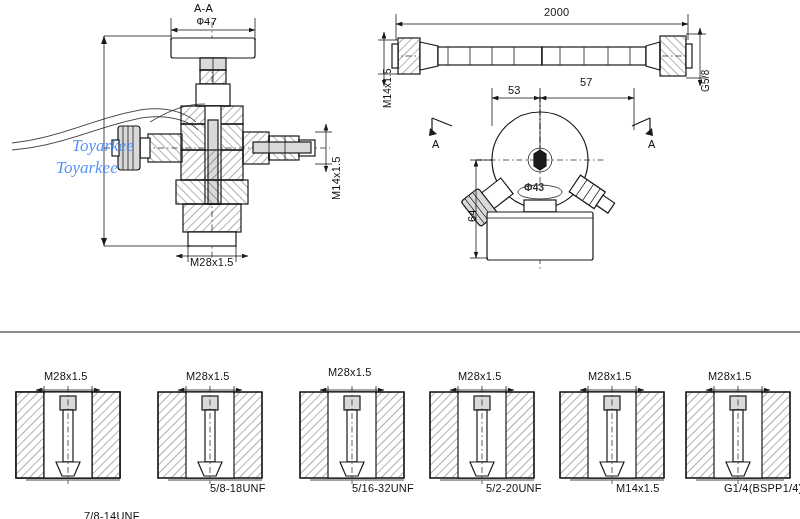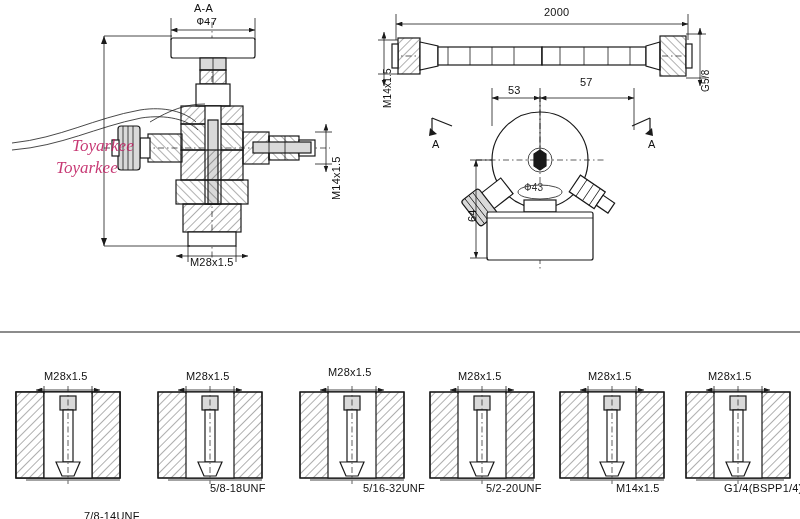--- a/index.html
+++ b/index.html
@@ -3,21 +3,21 @@
 <meta charset="utf-8">
 <style>
   html,body{margin:0;padding:0;background:#ffffff;}
   body{width:800px;height:519px;position:relative;overflow:hidden;
        font-family:"Liberation Sans", sans-serif;color:#1a1a1a;}
   .sheet{position:absolute;inset:0;background:#fff;}
   .lbl{position:absolute;font-size:11px;color:#111;white-space:nowrap;letter-spacing:.2px;}
   .lbl.small{font-size:10px;}
   .lbl.vert{transform-origin:0 0;transform:rotate(-90deg);}
   .wm{position:absolute;font-family:"Liberation Serif", serif;font-style:italic;
-      color:#be185d;opacity:.85;white-space:nowrap;pointer-events:none;}
+      color:#3b82f6;opacity:.85;white-space:nowrap;pointer-events:none;}
   svg{position:absolute;left:0;top:0;}
   .ln{stroke:#1a1a1a;fill:none;}
   .thin{stroke-width:0.8;}
   .med{stroke-width:1.2;}
   .dash{stroke-dasharray:6 3 1.5 3;stroke-width:0.7;}
   .hatchA{fill:url(#hA);}
   .hatchB{fill:url(#hB);}
   .white{fill:#ffffff;}
   .grey{fill:#d9d9d9;}
   .blk{fill:#1a1a1a;}
@@ -282,34 +282,34 @@
   <div class="lbl vert" style="left:330px;top:200px;">M14x1.5</div>
   <div class="lbl" style="left:190px;top:256px;">M28x1.5</div>
 
   <div class="lbl" style="left:544px;top:6px;">2000</div>
   <div class="lbl vert small" style="left:382px;top:108px;">M14x1.5</div>
   <div class="lbl vert small" style="left:700px;top:92px;">G5/8</div>
 
   <div class="lbl" style="left:508px;top:84px;">53</div>
   <div class="lbl" style="left:580px;top:76px;">57</div>
   <div class="lbl vert" style="left:466px;top:222px;">64</div>
-  <div class="lbl small" style="left:524px;top:182px;color:#333;">Ф43</div>
+  <div class="lbl small" style="left:524px;top:182px;color:#333;font-weight:bold;">Ф43</div>
   <div class="lbl" style="left:432px;top:138px;">A</div>
   <div class="lbl" style="left:648px;top:138px;">A</div>
 
   <div class="lbl" style="left:44px;top:370px;">M28x1.5</div>
   <div class="lbl" style="left:186px;top:370px;">M28x1.5</div>
   <div class="lbl" style="left:328px;top:366px;">M28x1.5</div>
   <div class="lbl" style="left:458px;top:370px;">M28x1.5</div>
   <div class="lbl" style="left:588px;top:370px;">M28x1.5</div>
   <div class="lbl" style="left:708px;top:370px;">M28x1.5</div>
 
   <div class="lbl" style="left:84px;top:510px;">7/8-14UNF</div>
   <div class="lbl" style="left:210px;top:482px;">5/8-18UNF</div>
-  <div class="lbl" style="left:363px;top:482px;">5/16-32UNF</div>
+  <div class="lbl" style="left:352px;top:482px;">5/16-32UNF</div>
   <div class="lbl" style="left:486px;top:482px;">5/2-20UNF</div>
   <div class="lbl" style="left:616px;top:482px;">M14x1.5</div>
   <div class="lbl" style="left:724px;top:482px;">G1/4(BSPP1/4)</div>
 
   <div class="wm" style="left:72px;top:136px;font-size:17px;">Toyarkee</div>
   <div class="wm" style="left:56px;top:158px;font-size:17px;">Toyarkee</div>
 
 </div>
 
 </body></html>

